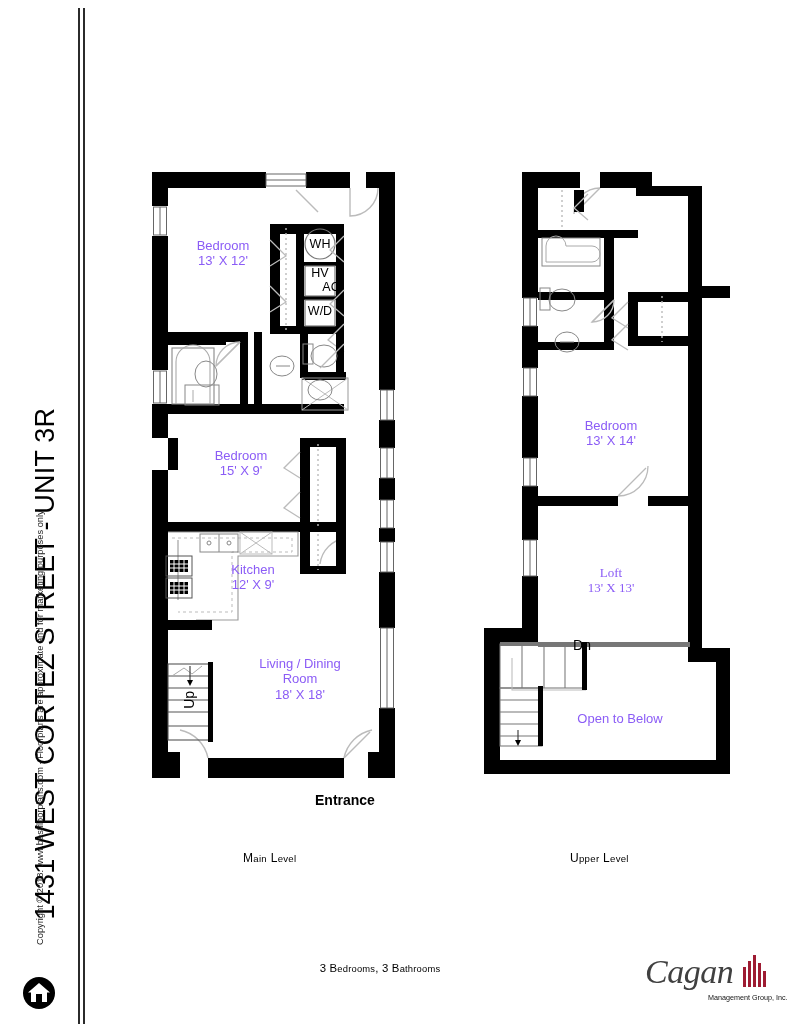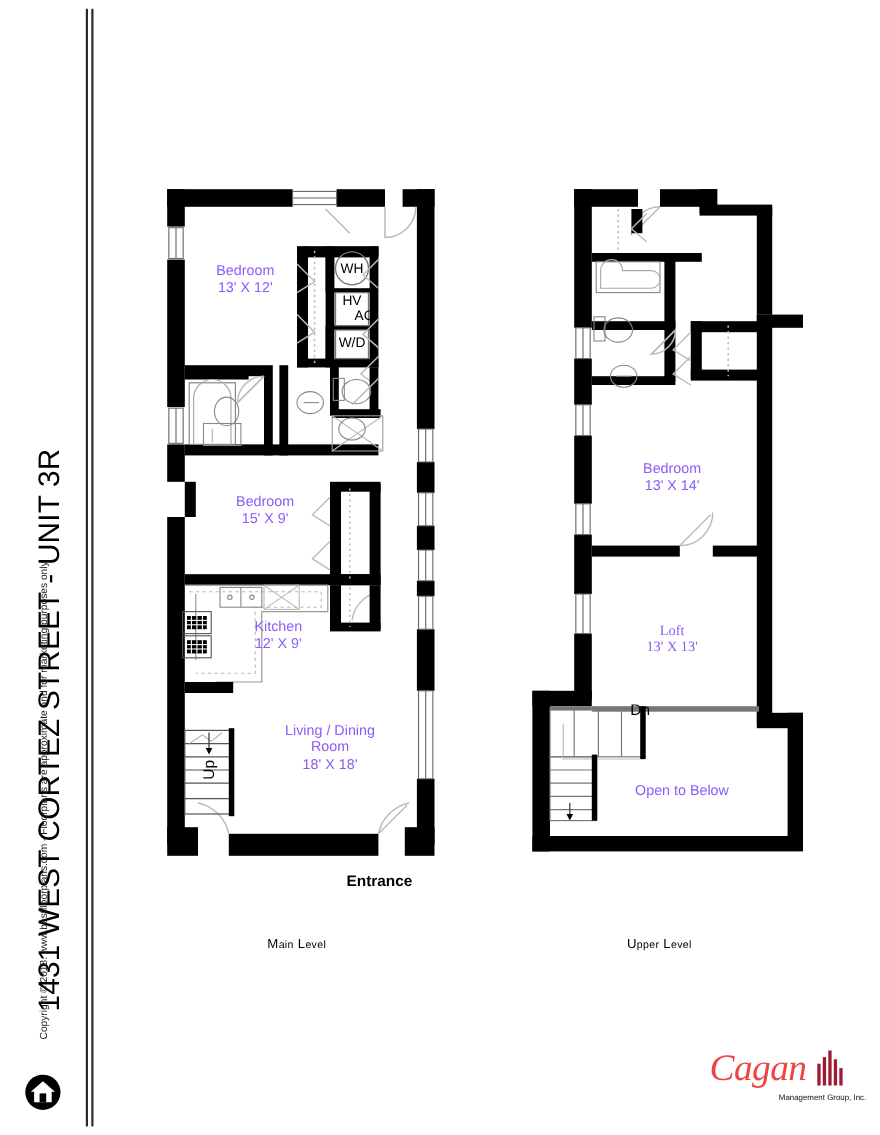--- a/index.html
+++ b/index.html
@@ -41,21 +41,21 @@
            font-size:11.4px;line-height:1.5;letter-spacing:.2px;}
   #summary .cap{font-size:11.4px;}
   #summary .low{font-size:9.4px;}
 
   
   #eho{position:absolute;left:22px;top:976px;width:34px;height:34px;}
 
   
   #logo{position:absolute;left:645px;top:955px;width:140px;height:60px;}
   #logo-word{position:absolute;left:0;top:0;font-family:"Liberation Serif","DejaVu Serif",serif;
-    font-size:34px;font-style:italic;letter-spacing:-.5px;color:#ef4444;line-height:1;}
+    font-size:34px;font-style:italic;letter-spacing:-.5px;color:#404040;line-height:1;}
   #logo-sub{position:absolute;left:39px;top:38px;font-size:7.2px;color:#111;white-space:nowrap;
     font-family:"Liberation Sans",sans-serif;margin-left:24px;}
 </style>
 </head>
 <body>
 
 <div id="title-block">
   <div id="title-main">1431 WEST CORTEZ STREET - UNIT 3R</div>
   <div id="copyright">Copyright © 2018. www.bestfloorplans.com - Floorplans are approximate and for marketing purposes only</div>
   <div id="rule-a"></div>
@@ -395,20 +395,21 @@
 <div id="entrance" style="left:315px;top:792px;">Entrance</div>
 
 <div class="levelcap" style="left:243px;top:851px;">
   <span class="cap">M</span><span class="low">ain</span><span>&nbsp;</span><span class="cap">L</span><span class="low">evel</span>
 </div>
 <div class="levelcap" style="left:570px;top:851px;">
   <span class="cap">U</span><span class="low">pper</span><span>&nbsp;</span><span class="cap">L</span><span class="low">evel</span>
 </div>
 
 <div id="summary">
+  <div><span class="cap">3 B</span><span class="low">edrooms</span><span class="cap">, 3 B</span><span class="low">athrooms</span></div>
 </div>
 
 <div id="eho">
   <svg width="34" height="34" viewBox="0 0 34 34" xmlns="http://www.w3.org/2000/svg">
     <circle cx="17" cy="17" r="16" fill="#000"></circle>
     <path d="M17 7 L28 16.5 L25 16.5 L25 26 L9 26 L9 16.5 L6 16.5 Z" fill="#fff"></path>
     <rect x="14" y="18" width="6" height="8" fill="#000"></rect>
   </svg>
 </div>
 

